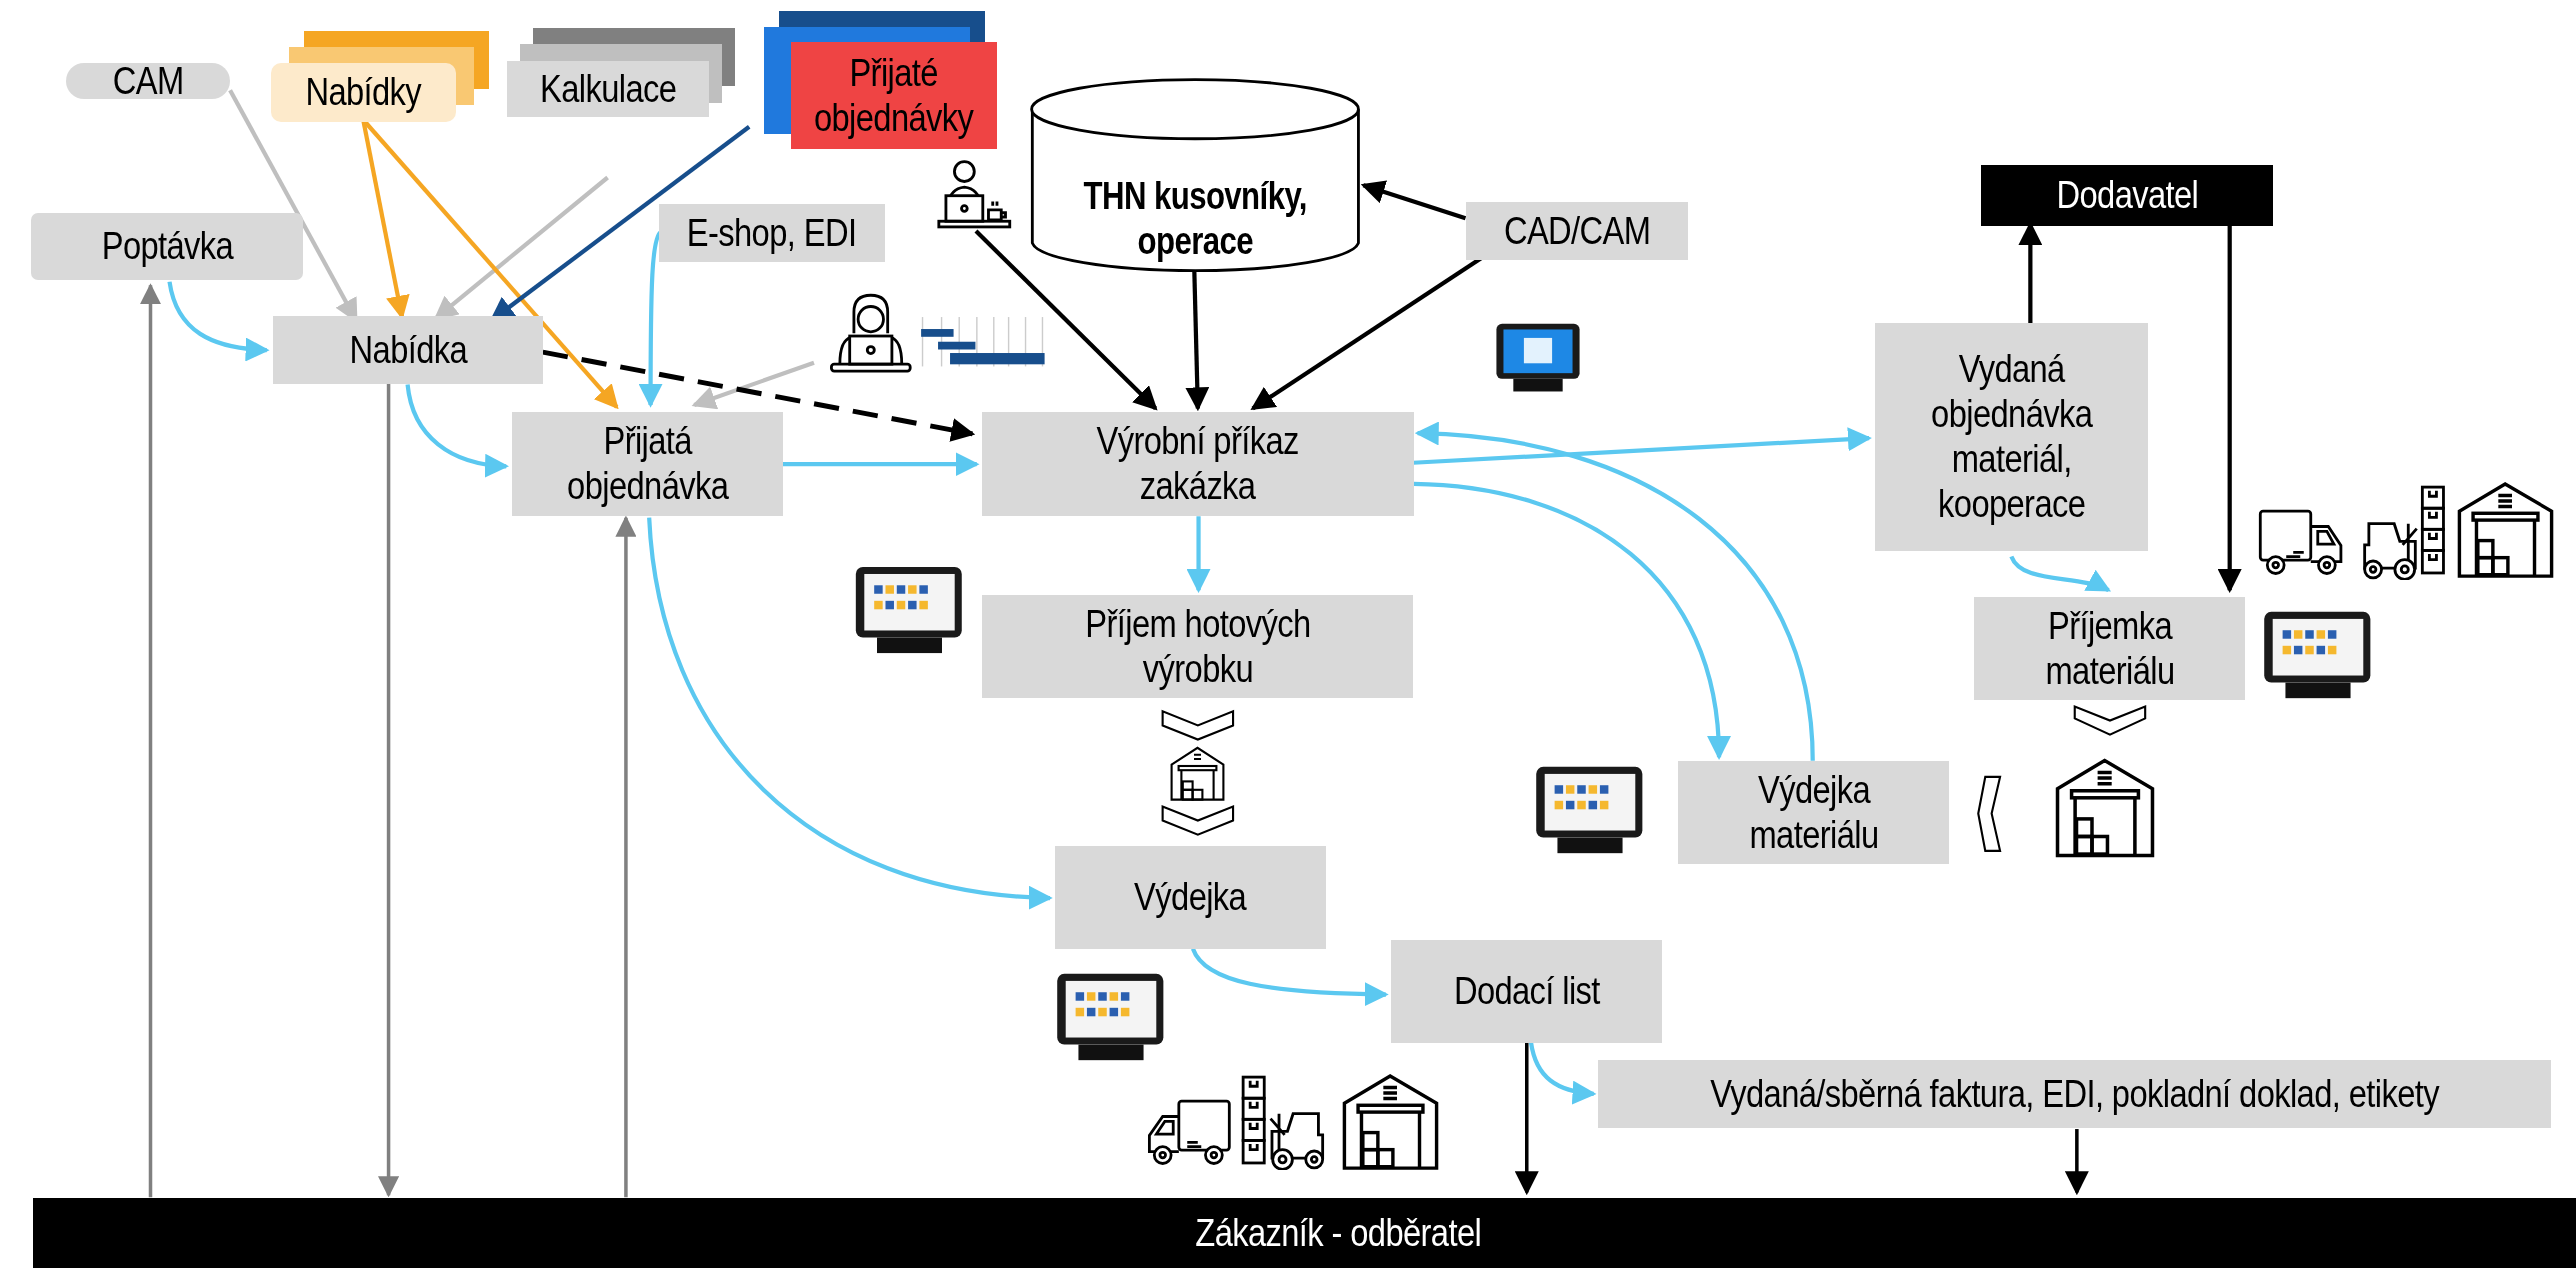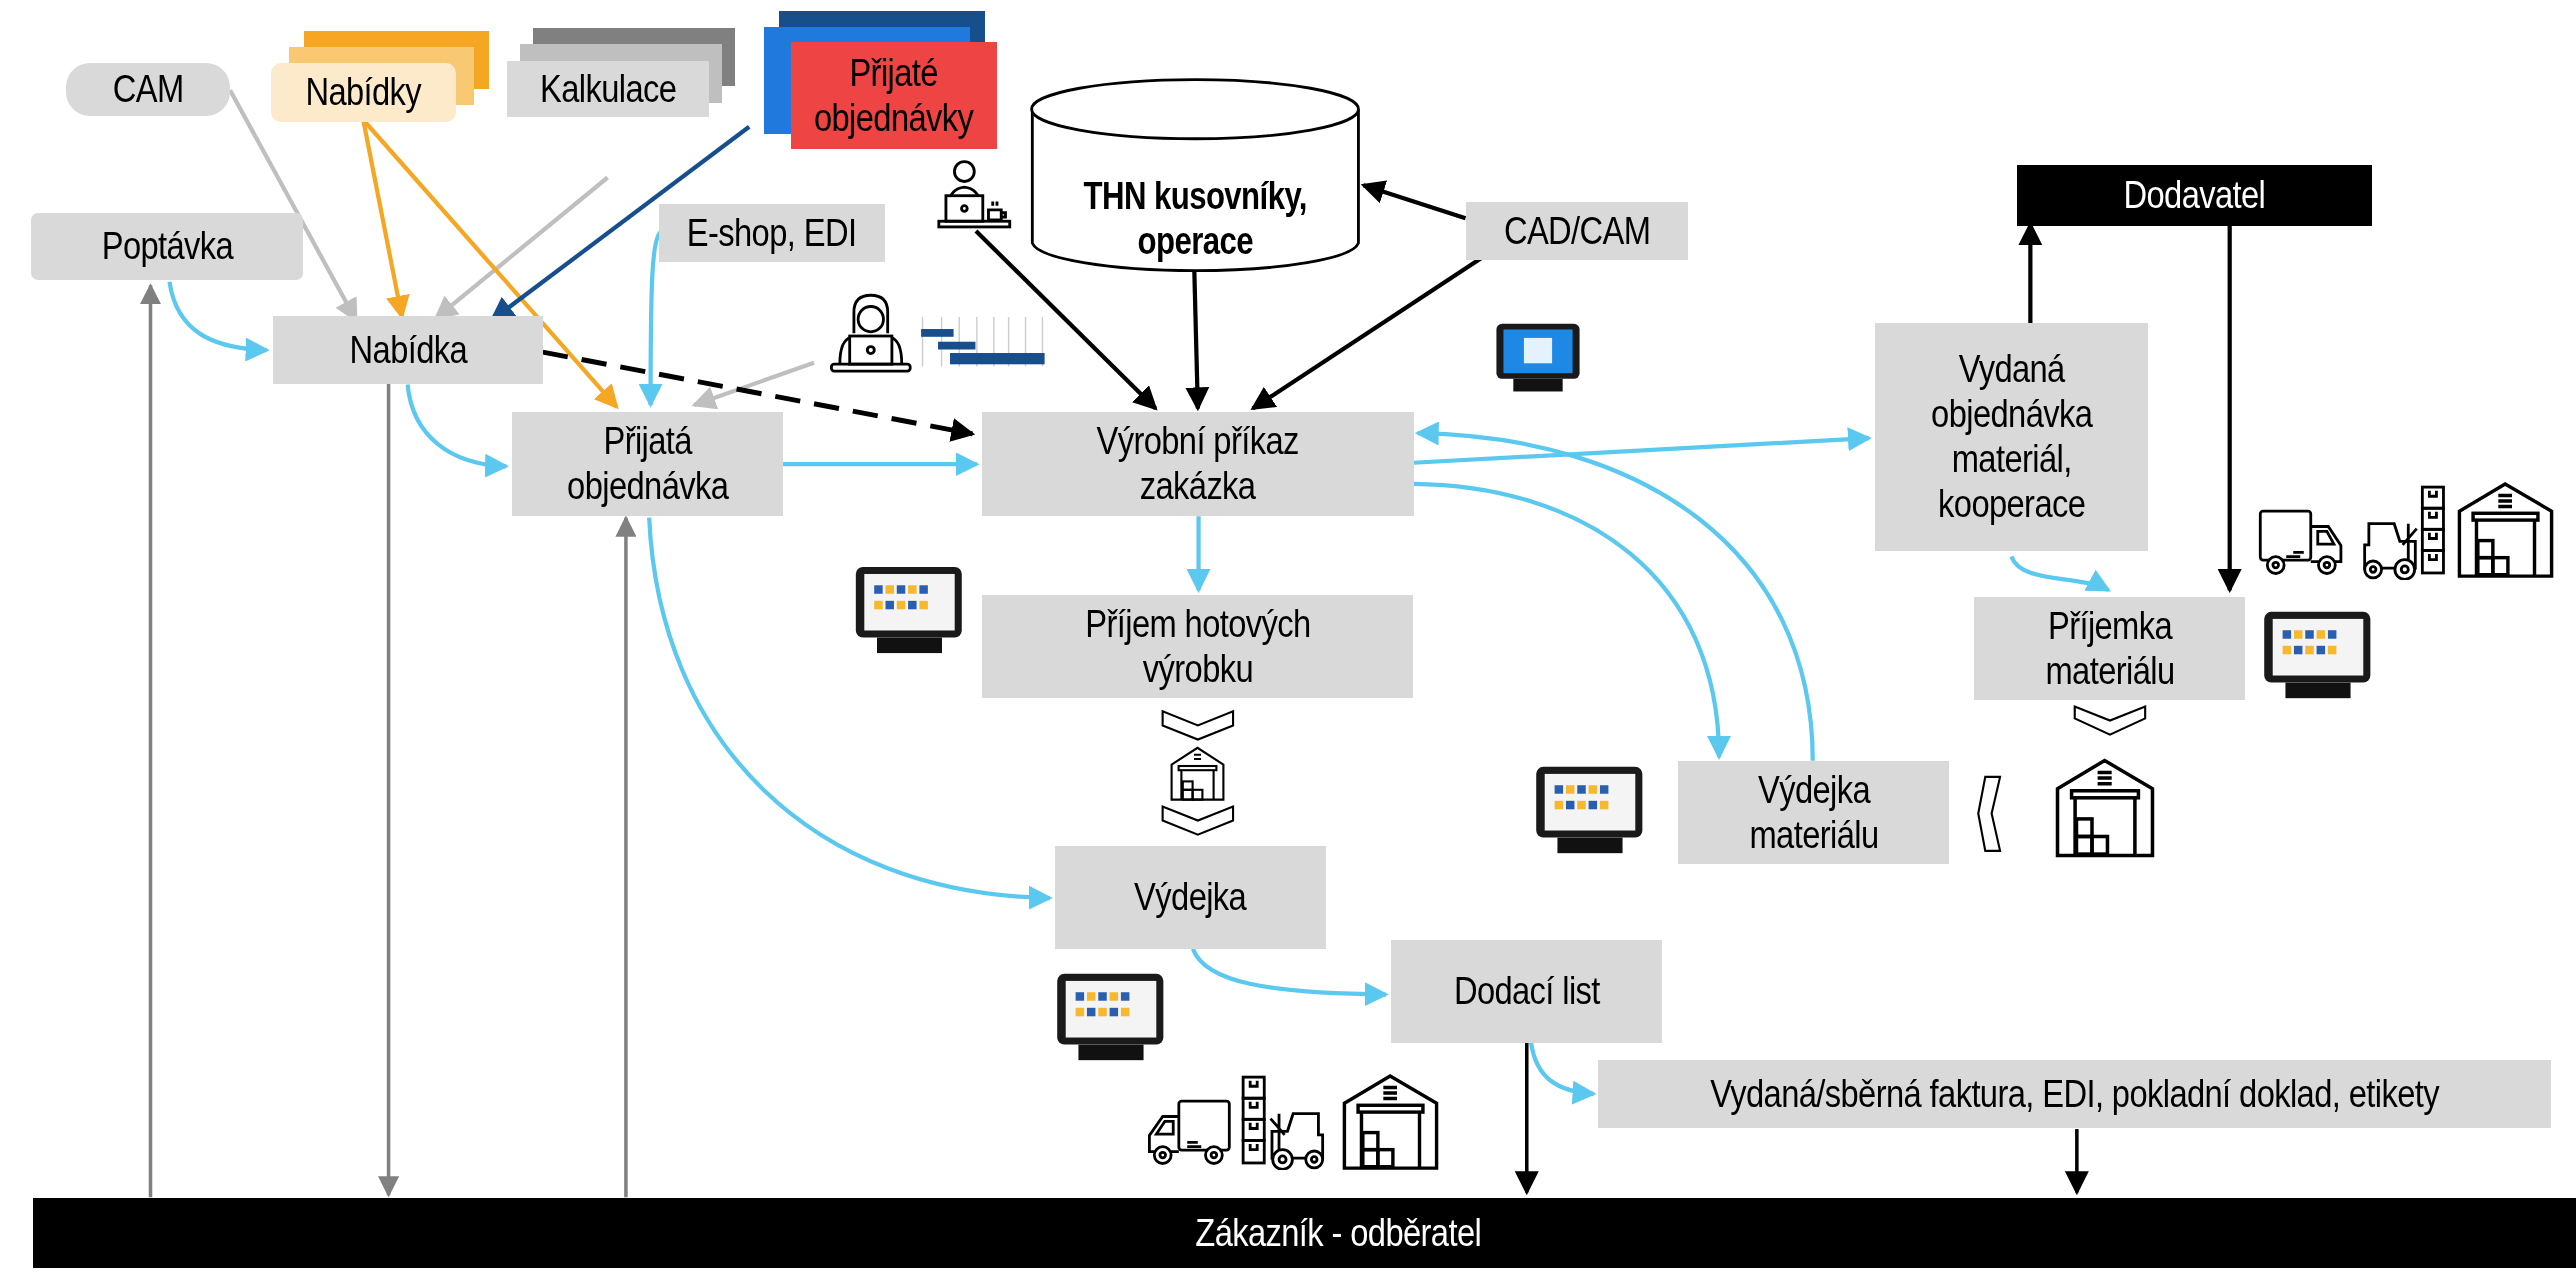--- a/index.html
+++ b/index.html
@@ -108,29 +108,29 @@
 
 <div class="stack" style="left:533px;top:28px;width:202px;height:58px;background:#808080;"></div>
 <div class="stack" style="left:520px;top:44px;width:202px;height:59px;background:#bfbfbf;"></div>
 <div class="box" style="left:507px;top:61px;width:202px;height:56px;"><span>Kalkulace</span></div>
 
 <div class="stack" style="left:779px;top:11.3px;width:206px;height:106px;background:#174e8c;"></div>
 <div class="stack" style="left:764px;top:27px;width:206px;height:107px;background:#2079dd;"></div>
 <div class="box" style="left:791px;top:42px;width:206px;height:107px;background:#ef4444;"><span>Přijaté
 objednávky</span></div>
 
-<div class="box" style="left:66px;top:63px;width:164px;height:53px;border-radius:24px;"><span>CAM</span></div>
+<div class="box" style="left:66px;top:63px;width:164px;height:36px;border-radius:24px;"><span>CAM</span></div>
 <div class="box" style="left:31px;top:213px;width:272px;height:67px;border-radius:7px;"><span>Poptávka</span></div>
 <div class="box" style="left:659px;top:204px;width:226px;height:58px;"><span>E-shop, EDI</span></div>
 
 <div class="box bold" style="left:1036px;top:162px;width:318px;height:113px;background:transparent;z-index:4;"><span style="transform:scaleX(0.82);">THN kusovníky,
 operace</span></div>
 
 <div class="box" style="left:1466px;top:202px;width:222px;height:58px;"><span>CAD/CAM</span></div>
-<div class="box dark" style="left:1981px;top:165px;width:355px;height:61px;margin-left:36px;"><span>Dodavatel</span></div>
+<div class="box dark" style="left:1981px;top:165px;width:292px;height:61px;"><span>Dodavatel</span></div>
 
 <div class="box" style="left:273px;top:316px;width:270px;height:68px;"><span>Nabídka</span></div>
 <div class="box" style="left:512px;top:412px;width:271px;height:104px;"><span>Přijatá
 objednávka</span></div>
 <div class="box" style="left:982px;top:412px;width:432px;height:104px;"><span>Výrobní příkaz
 zakázka</span></div>
 <div class="box" style="left:1875px;top:323px;width:273px;height:228px;"><span>Vydaná
 objednávka
 materiál,
 kooperace</span></div>

